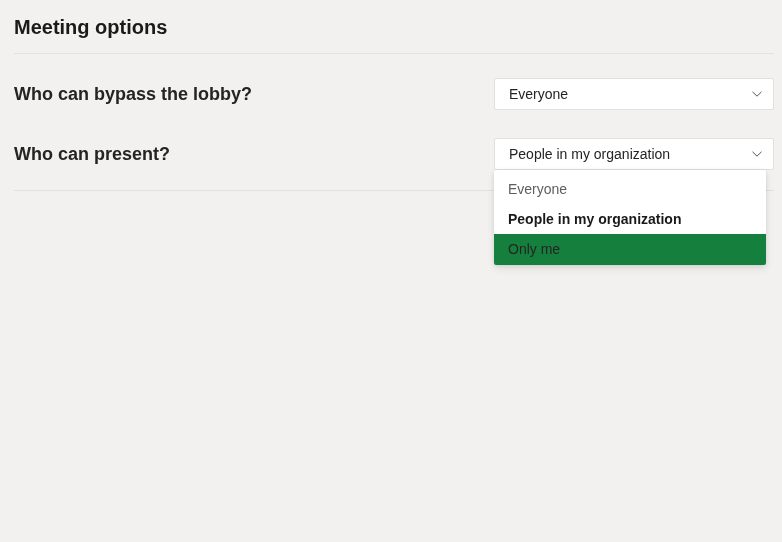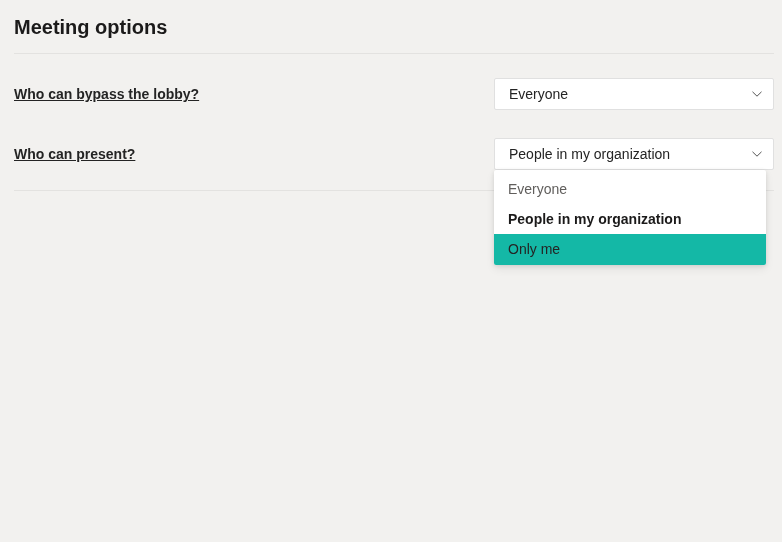--- a/index.html
+++ b/index.html
@@ -29,24 +29,23 @@
   }
   .row{
     display:flex;
     align-items:center;
     margin-bottom:28px;
     position:relative;
   }
   .row:last-of-type{margin-bottom:20px;}
   .label{
     flex:0 0 480px;
-    font-size:14px;
+    font-size:18px;
     font-weight:600;
     color:#242424;
-    text-decoration:underline;
   }
   .select{
     flex:1;
     height:32px;
     background:#ffffff;
     border:1px solid #e0e0e0;
     border-radius:2px;
     box-sizing:border-box;
     display:flex;
     align-items:center;
@@ -79,21 +78,21 @@
     font-size:14px;
     color:#605e5c;
     cursor:pointer;
     line-height:1.3;
   }
   .dropdown-item.selected{
     color:#1b1a1a;
     font-weight:600;
   }
   .dropdown-item.hover{
-    background:#14b8a6;
+    background:#15803d;
     color:#242424;
   }
   .sep2{
     height:1px;
     background:#e3e2e0;
     margin:0 0 0 0;
     position:relative;
     top:0;
   }
   .dropdown-wrap{

